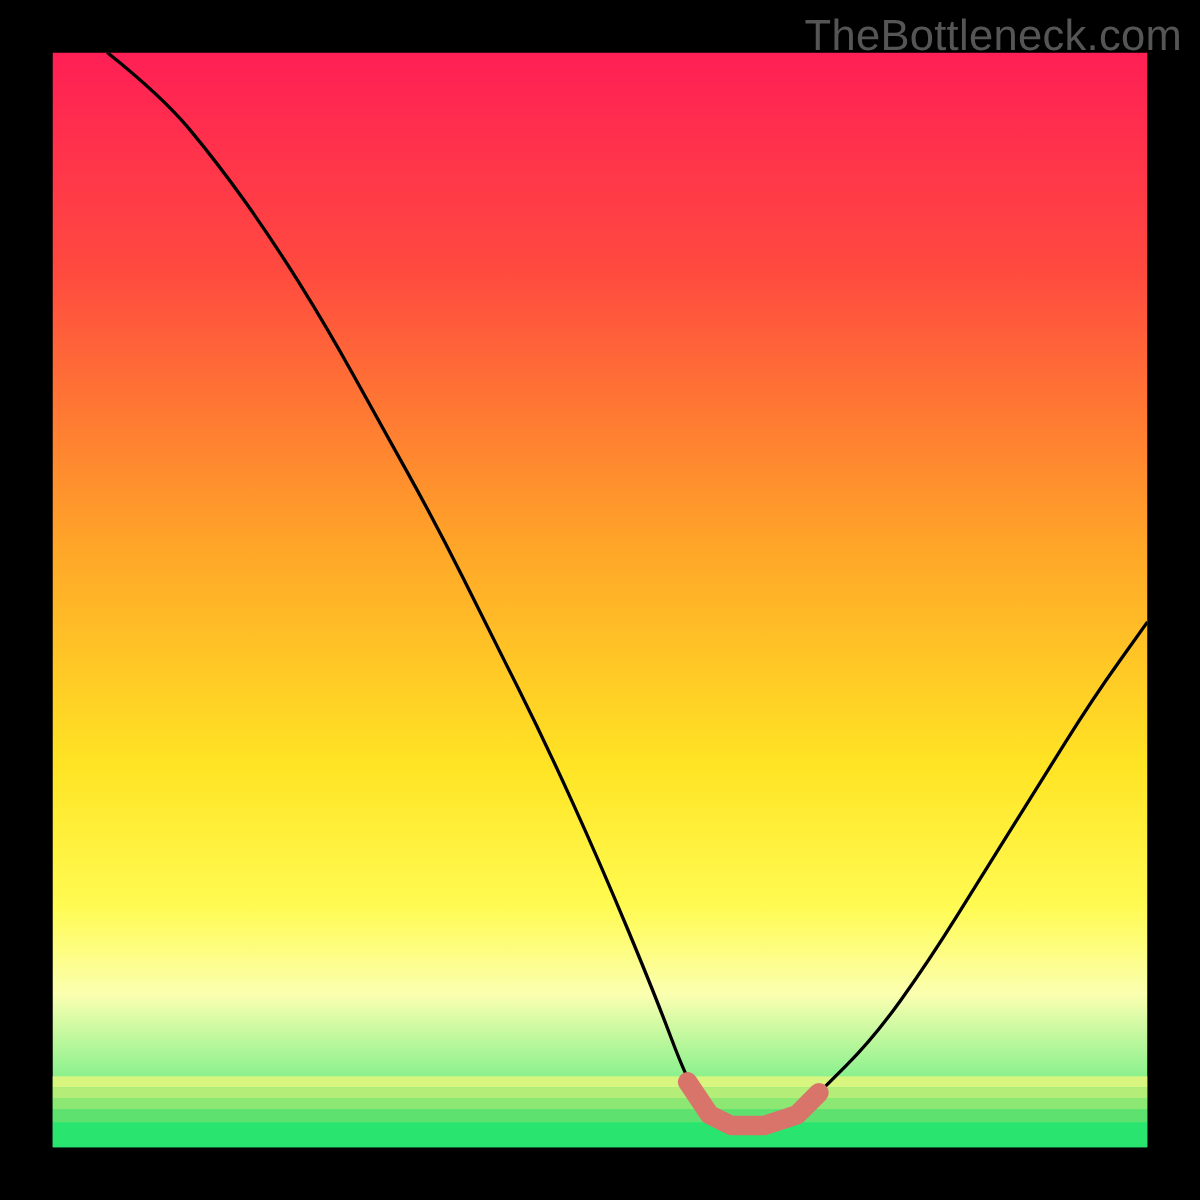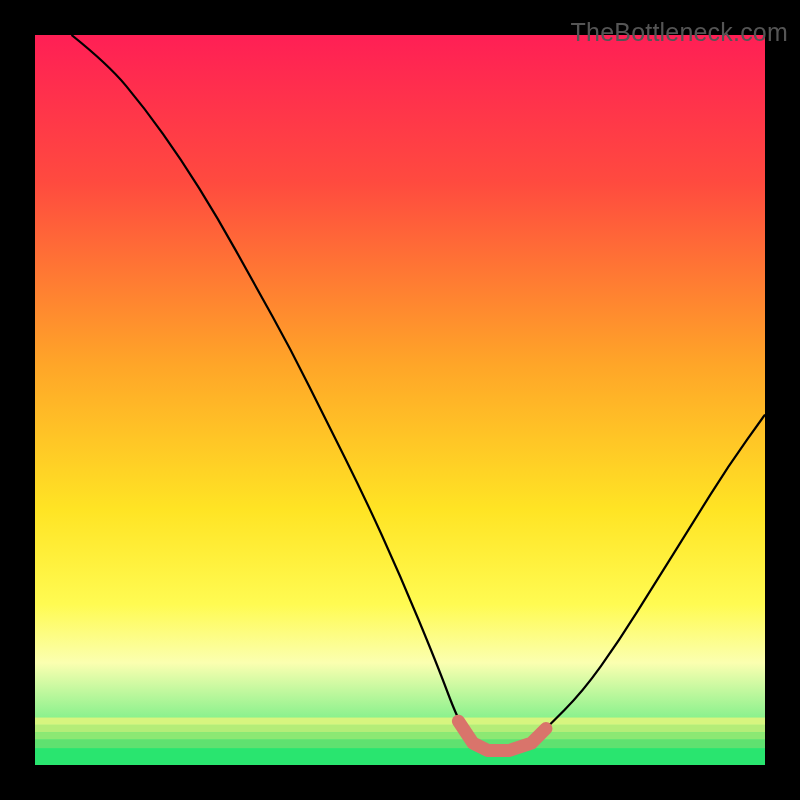--- a/index.html
+++ b/index.html
@@ -6,24 +6,24 @@
   body {
     width: 800px;
     height: 800px;
     background: #000;
     position: relative;
     font-family: Arial, sans-serif;
     overflow: hidden;
   }
   .watermark {
     position: absolute;
-    top: 18px;
+    top: 8px;
     right: 12px;
     color: #555;
-    font-size: 25px;
+    font-size: 29px;
     font-weight: 500;
     z-index: 10;
     letter-spacing: 0.2px;
   }
   .inner {
     position: absolute;
     left: 35px;
     top: 35px;
     width: 730px;
     height: 730px;

